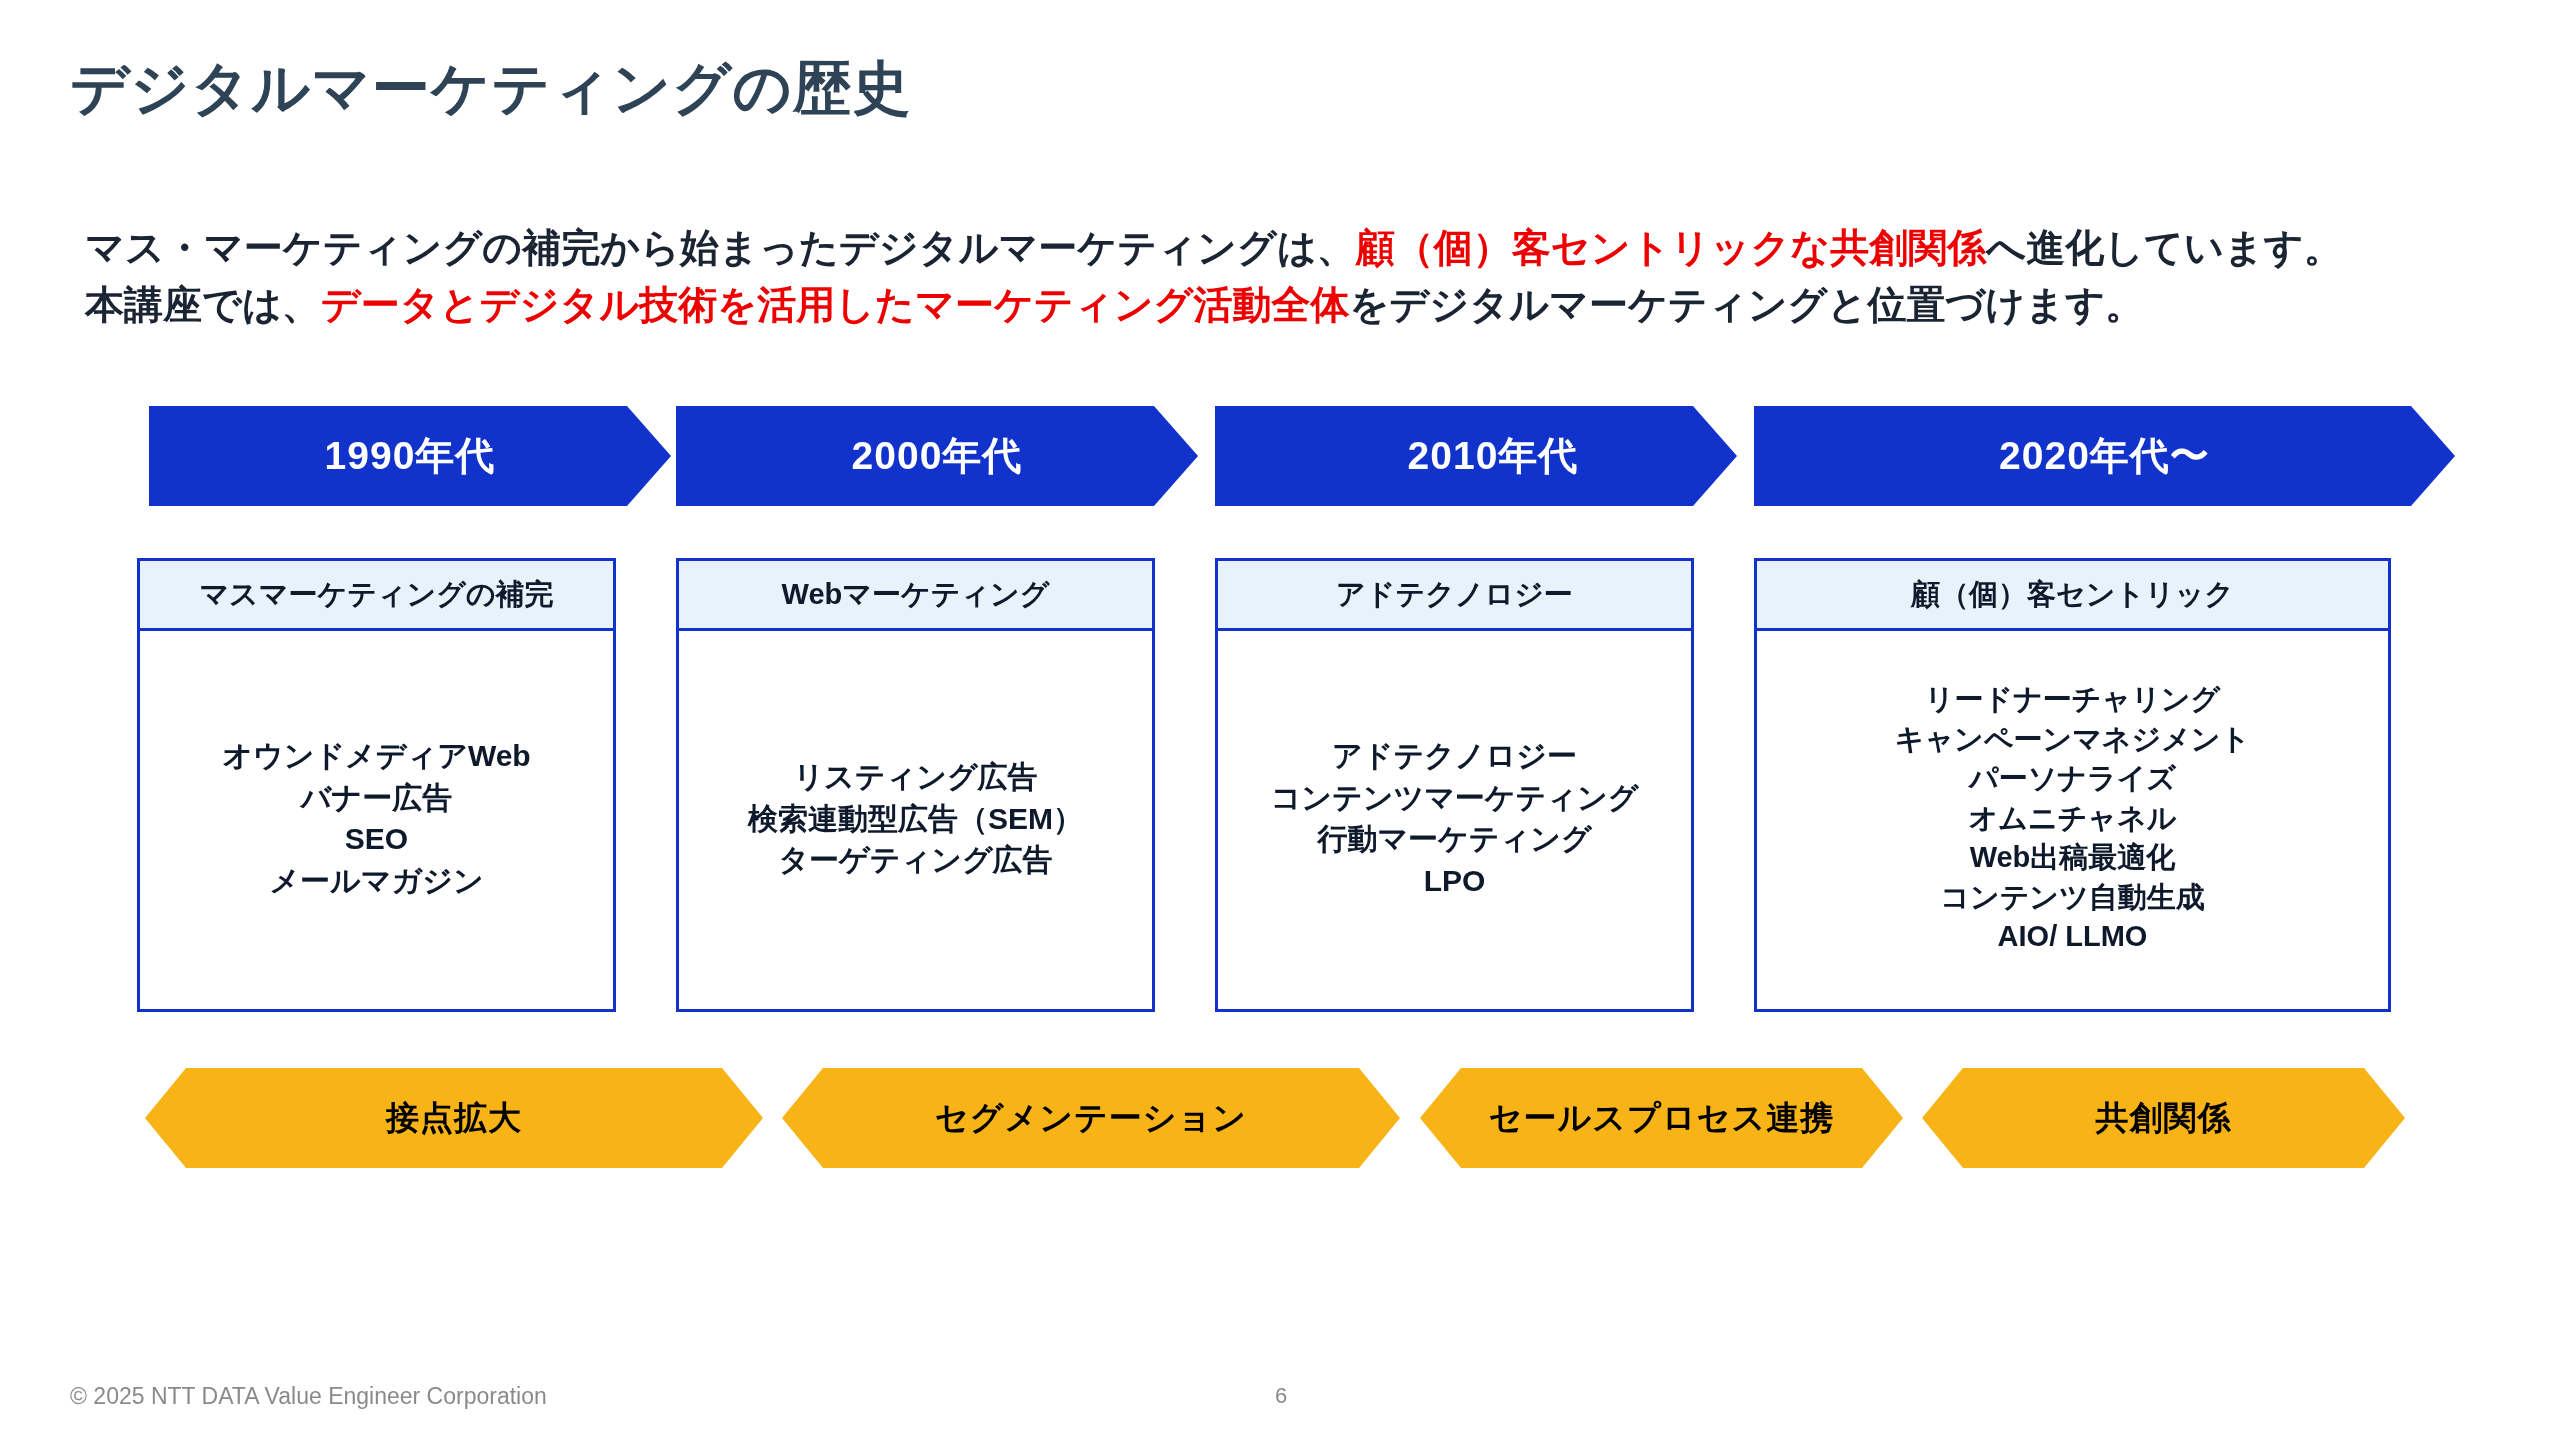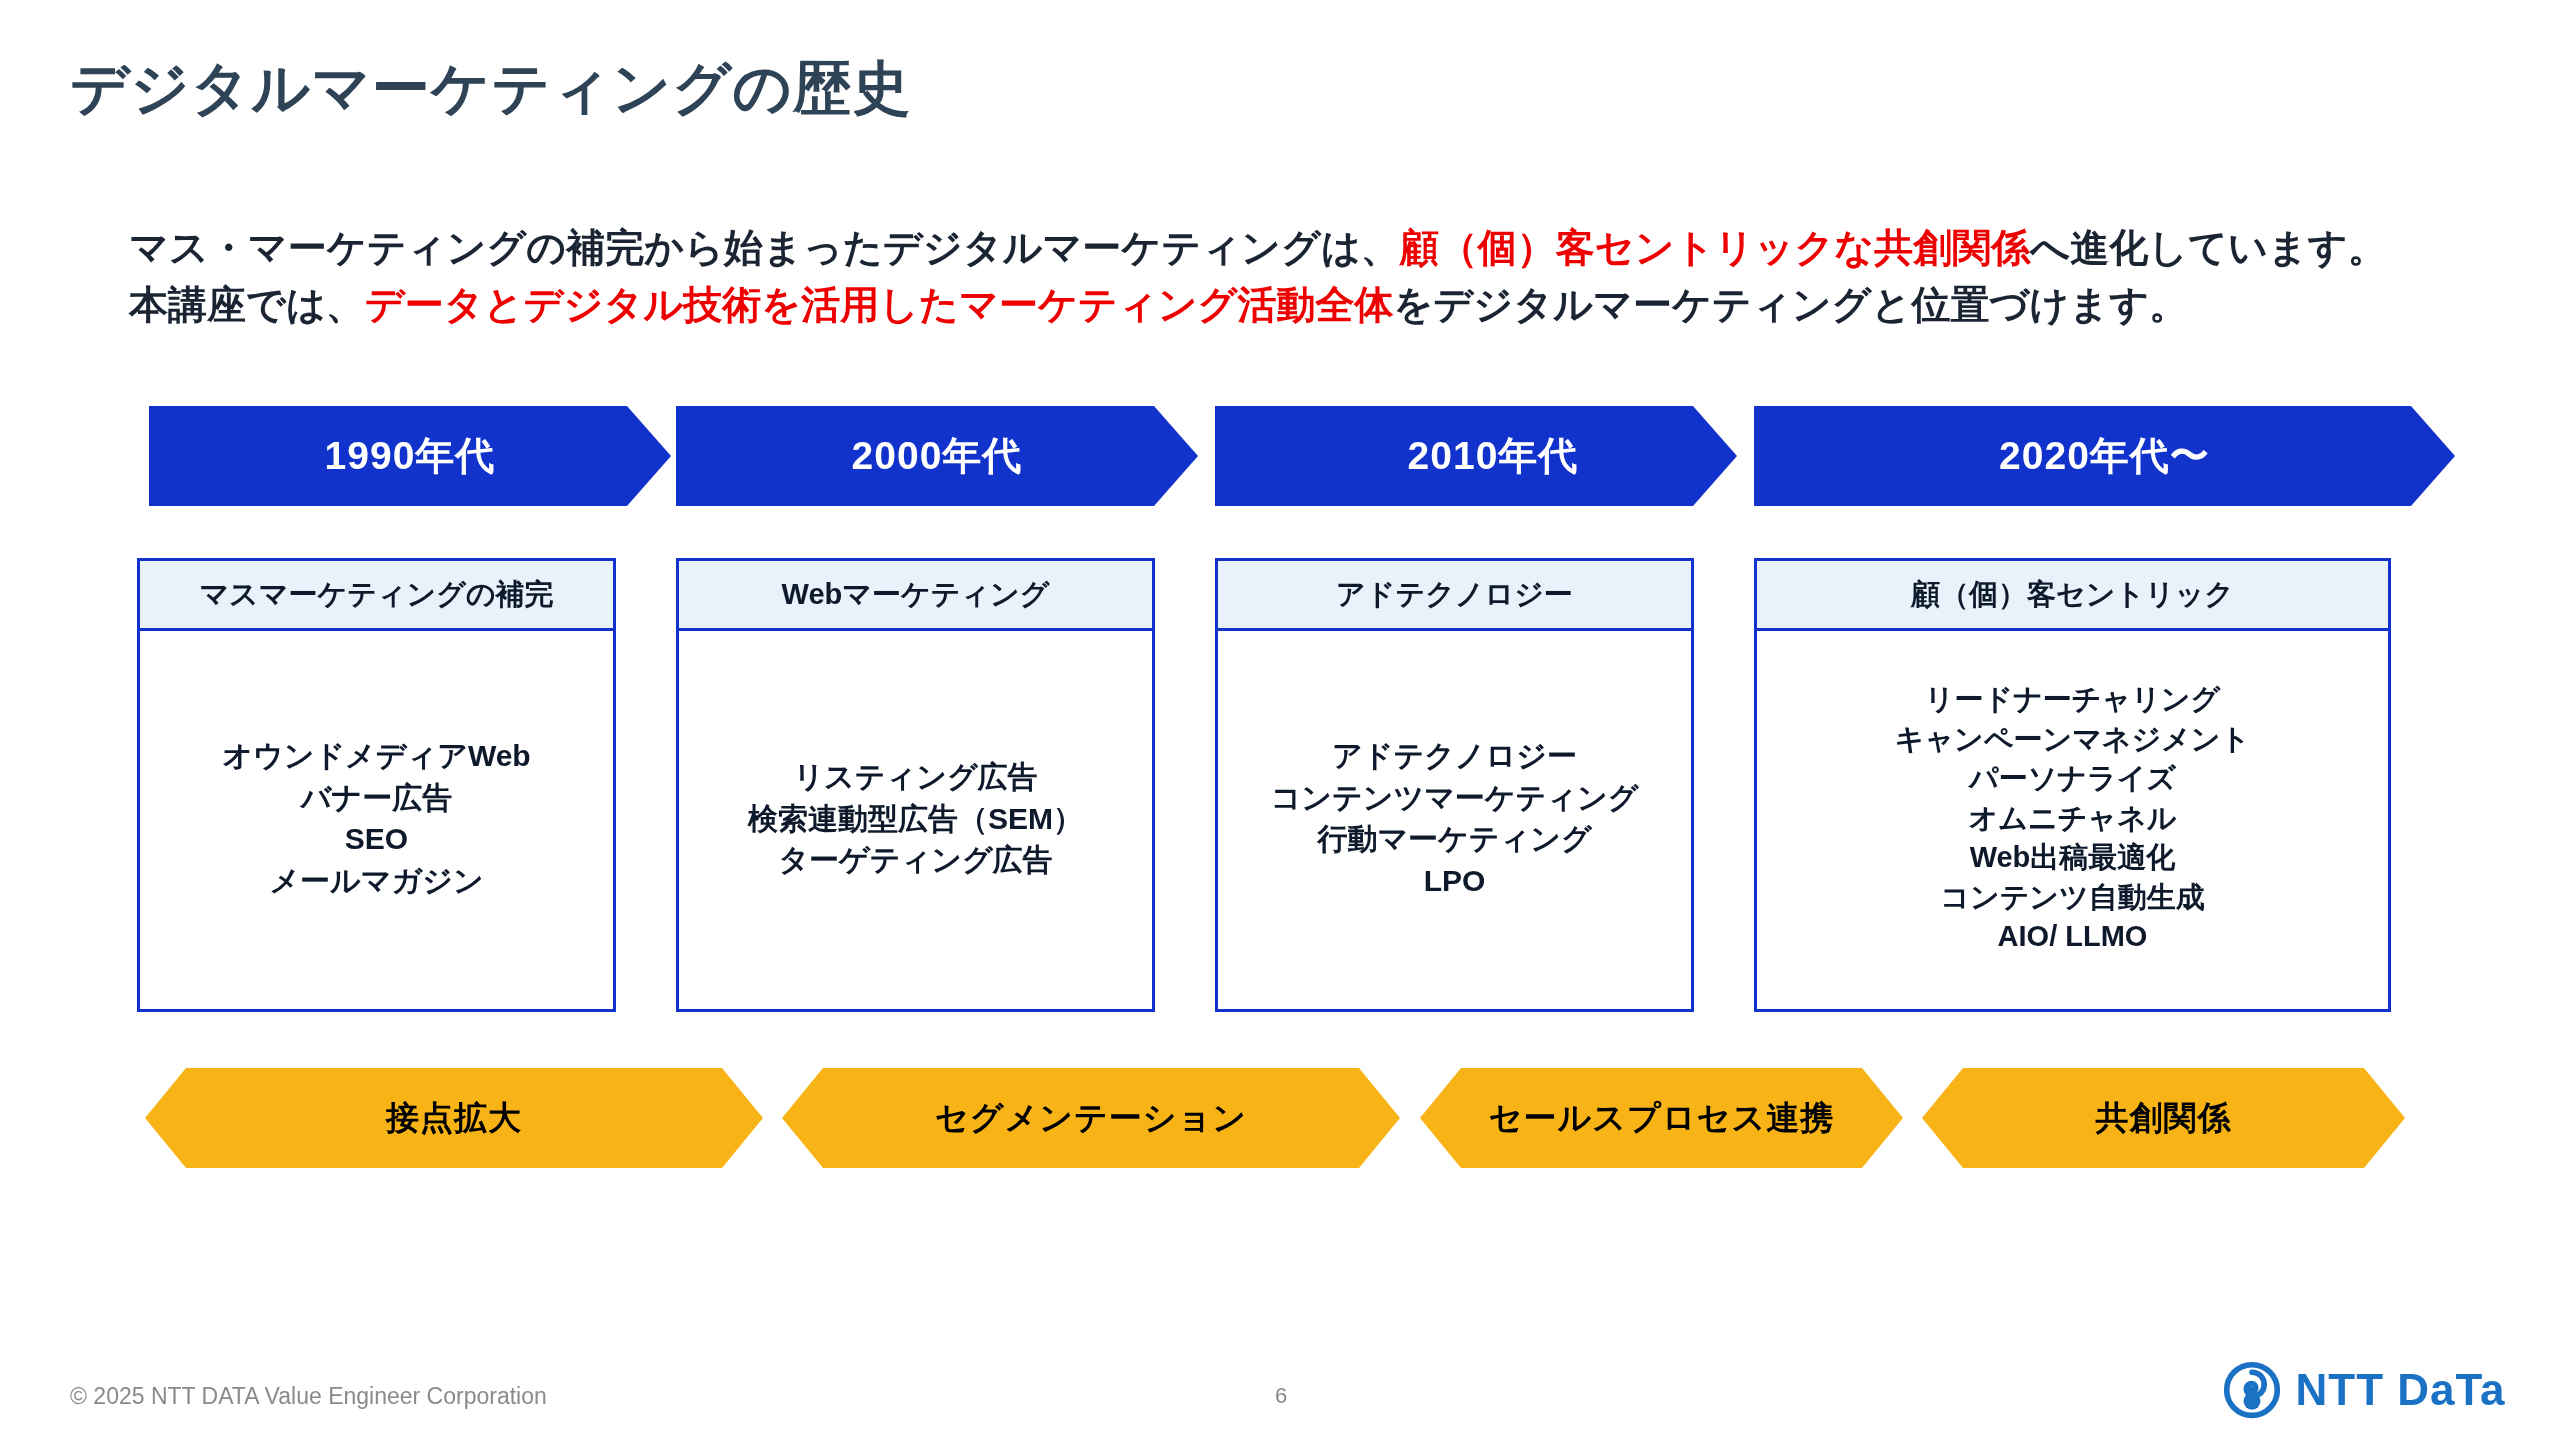--- a/index.html
+++ b/index.html
@@ -18,21 +18,21 @@
     color: #2E4355; white-space: nowrap;
   }
 
   
   .lead {
     position: absolute; left: 85px; top: 220px;
     width: 2434px;
     font-size: 39px; font-weight: bold; line-height: 1.45;
     color: #1A2433; white-space: nowrap;
   }
-  .lead .ln { display: block; margin-left: 44px; }
+  .lead .ln { display: block; }
   .lead .hl { color: #EE0000; }
 
   
   .era-band { position: absolute; left: 137px; top: 406px; width: 2318px; height: 100px; }
   .era {
     position: absolute; top: 0; height: 100px;
     background: #1133CC;
     display: flex; align-items: center; justify-content: center;
     color: #ffffff; font-size: 39px; font-weight: bold; letter-spacing: 1px;
     clip-path: polygon(0 0, calc(100% - 44px) 0, 100% 50%, calc(100% - 44px) 100%, 0 100%);
@@ -179,25 +179,15 @@
     <div class="theme t1">接点拡大</div>
     <div class="theme t2">セグメンテーション</div>
     <div class="theme t3">セールスプロセス連携</div>
     <div class="theme t4">共創関係</div>
   </div>
 
 
   <div class="copyright">© 2025 NTT DATA Value Engineer Corporation</div>
   <div class="pageno">6</div>
 
-  <div class="logo">
-    <span class="logo-mark">
-      <svg viewBox="0 0 64 64" width="60" height="60" aria-hidden="true">
-        <circle cx="32" cy="32" r="27" fill="none" stroke="#1B72C4" stroke-width="6"></circle>
-        <path d="M32 13 C40 13 45 19 45 26 C45 33 40 38 34 38 C29.5 38 26 35 26 31 C26 27.5 28.5 25 31.5 25 C34 25 36 27 36 29.5 C36 31.5 34.7 33 33 33 C31.9 33 31 32.2 31 31.2" fill="none" stroke="#1B72C4" stroke-width="6" stroke-linecap="round"></path>
-        <circle cx="32" cy="44" r="9" fill="#1B72C4"></circle>
-      </svg>
-    </span>
-    <span class="logo-text">NTT DaTa</span>
-  </div>
 
 </div>
 
 
 </body></html>

